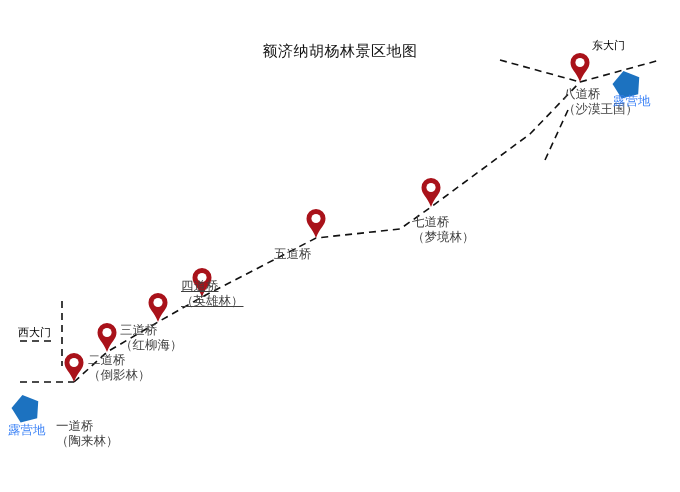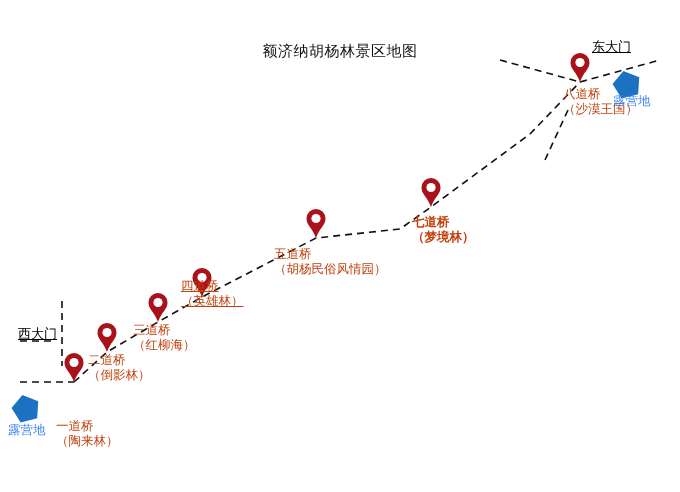--- a/index.html
+++ b/index.html
@@ -33,32 +33,31 @@
     text-align: center;
     font-size: 15px;
     color: #111111;
     letter-spacing: 0.5px;
     white-space: nowrap;
   }
   .label {
     position: absolute;
     font-size: 12.5px;
     line-height: 15px;
-    color: #c2410c;
+    color: #404040;
     white-space: nowrap;
   }
   .label .sub {
     display: block;
   }
   .gate-label {
     position: absolute;
-    font-size: 13px;
+    font-size: 11px;
     color: #000000;
     white-space: nowrap;
-    text-decoration: underline;
   }
   .camp-label {
     position: absolute;
     font-size: 12.5px;
     color: #3b82f6;
     white-space: nowrap;
   }
 </style>
 </head>
 <body>
@@ -111,22 +110,22 @@
       </g>
   </svg>
 
   <div class="map-title">额济纳胡杨林景区地图</div>
 
   <div id="labels-layer">
       <div class="gate-label" style="left: 18px; top: 325px; text-align: right;">西大门</div>
       <div class="gate-label" style="left: 592px; top: 38px;">东大门</div>
       <div class="label" style="left: 56px; top: 382px; margin-top: 36px;"><span>一道桥</span><span class="sub">（陶来林）</span></div>
       <div class="label" style="left: 88px; top: 352px;"><span>二道桥</span><span class="sub">（倒影林）</span></div>
-      <div class="label" style="left: 133px; top: 322px;"><span>三道桥</span><span class="sub">（红柳海）</span></div>
+      <div class="label" style="left: 120px; top: 322px;"><span>三道桥</span><span class="sub">（红柳海）</span></div>
       <div class="label" style="left: 181px; top: 278px; text-decoration: underline;"><span>四道桥</span><span class="sub">（英雄林）</span></div>
-      <div class="label" style="left: 274px; top: 246px;"><span>五道桥</span><span class="sub">（胡杨民俗风情园）</span></div>
-      <div class="label" style="left: 412px; top: 214px; font-weight: bold;"><span>七道桥</span><span class="sub">（梦境林）</span></div>
+      <div class="label" style="left: 274px; top: 246px;"><span>五道桥</span></div>
+      <div class="label" style="left: 412px; top: 214px;"><span>七道桥</span><span class="sub">（梦境林）</span></div>
       <div class="label" style="left: 563px; top: 86px;"><span>八道桥</span><span class="sub">（沙漠王国）</span></div>
       <div class="camp-label" style="left: 8px; top: 422px;">露营地</div>
       <div class="camp-label" style="left: 613px; top: 93px;">露营地</div>
     </div>
 
 </div>
 
 </body></html>

